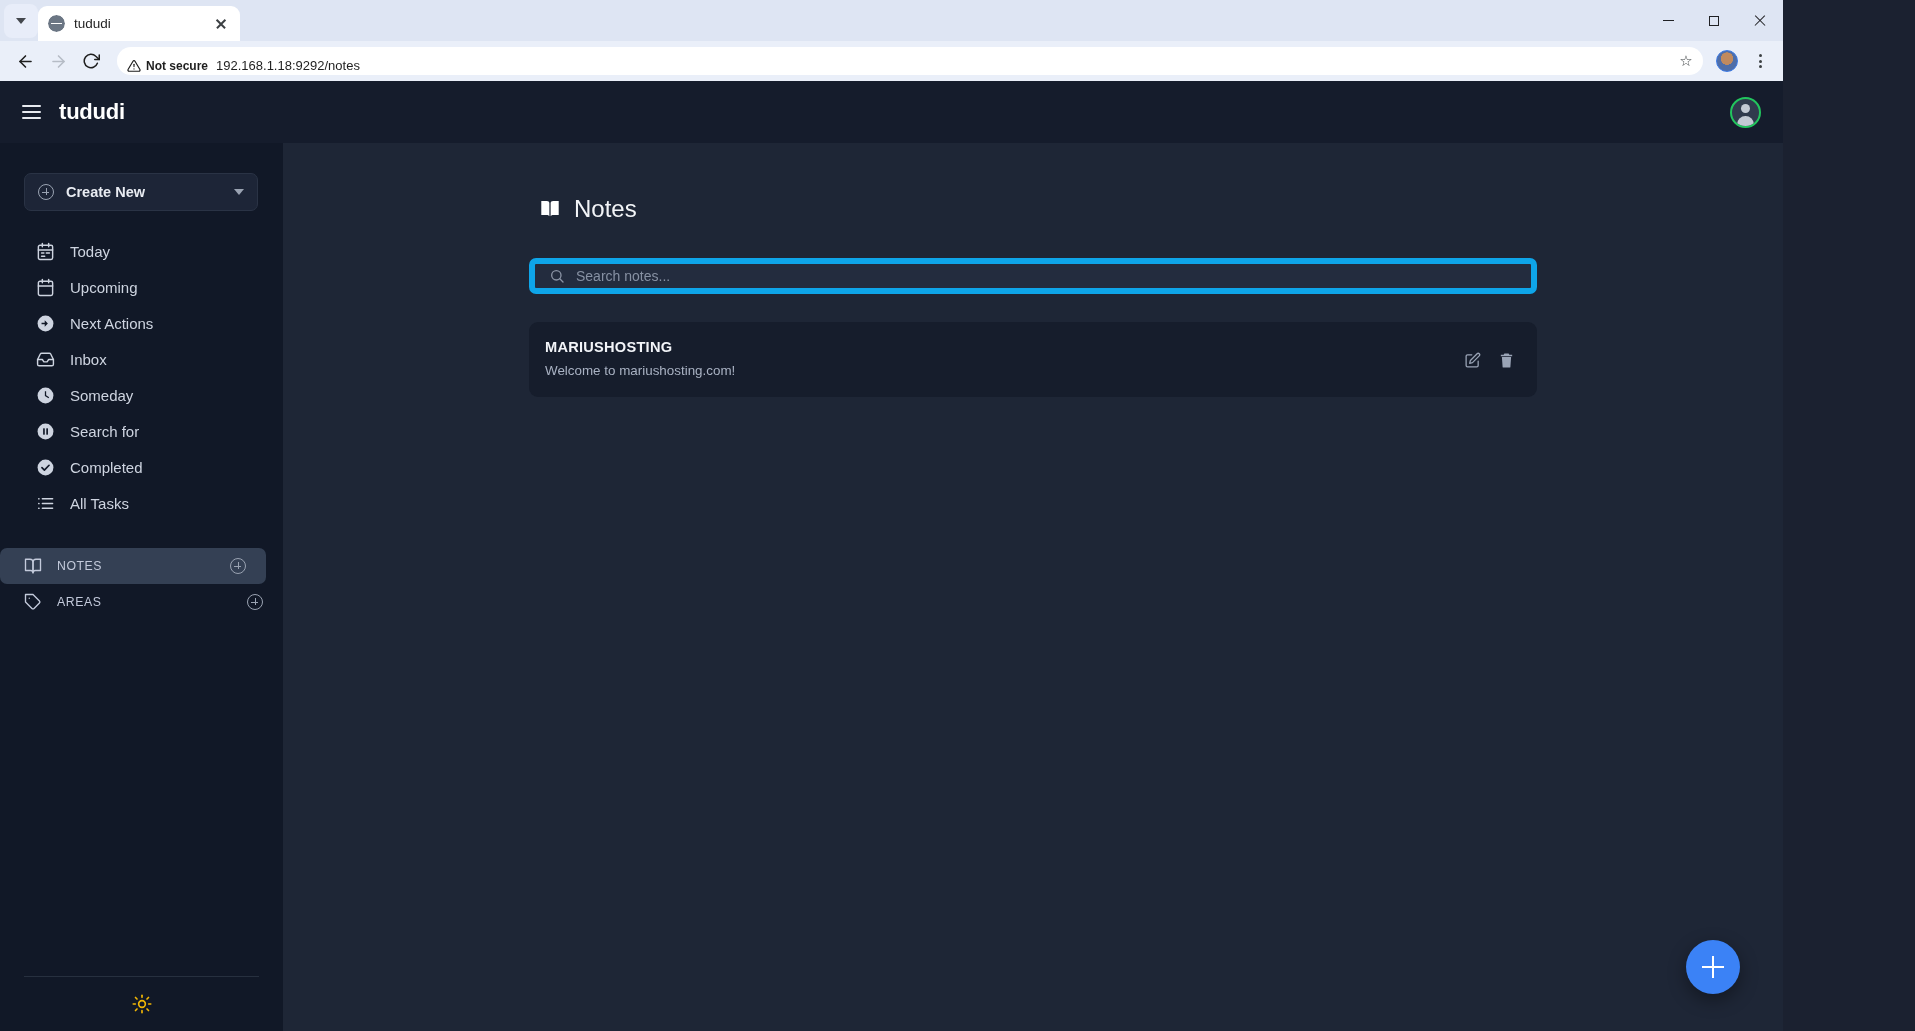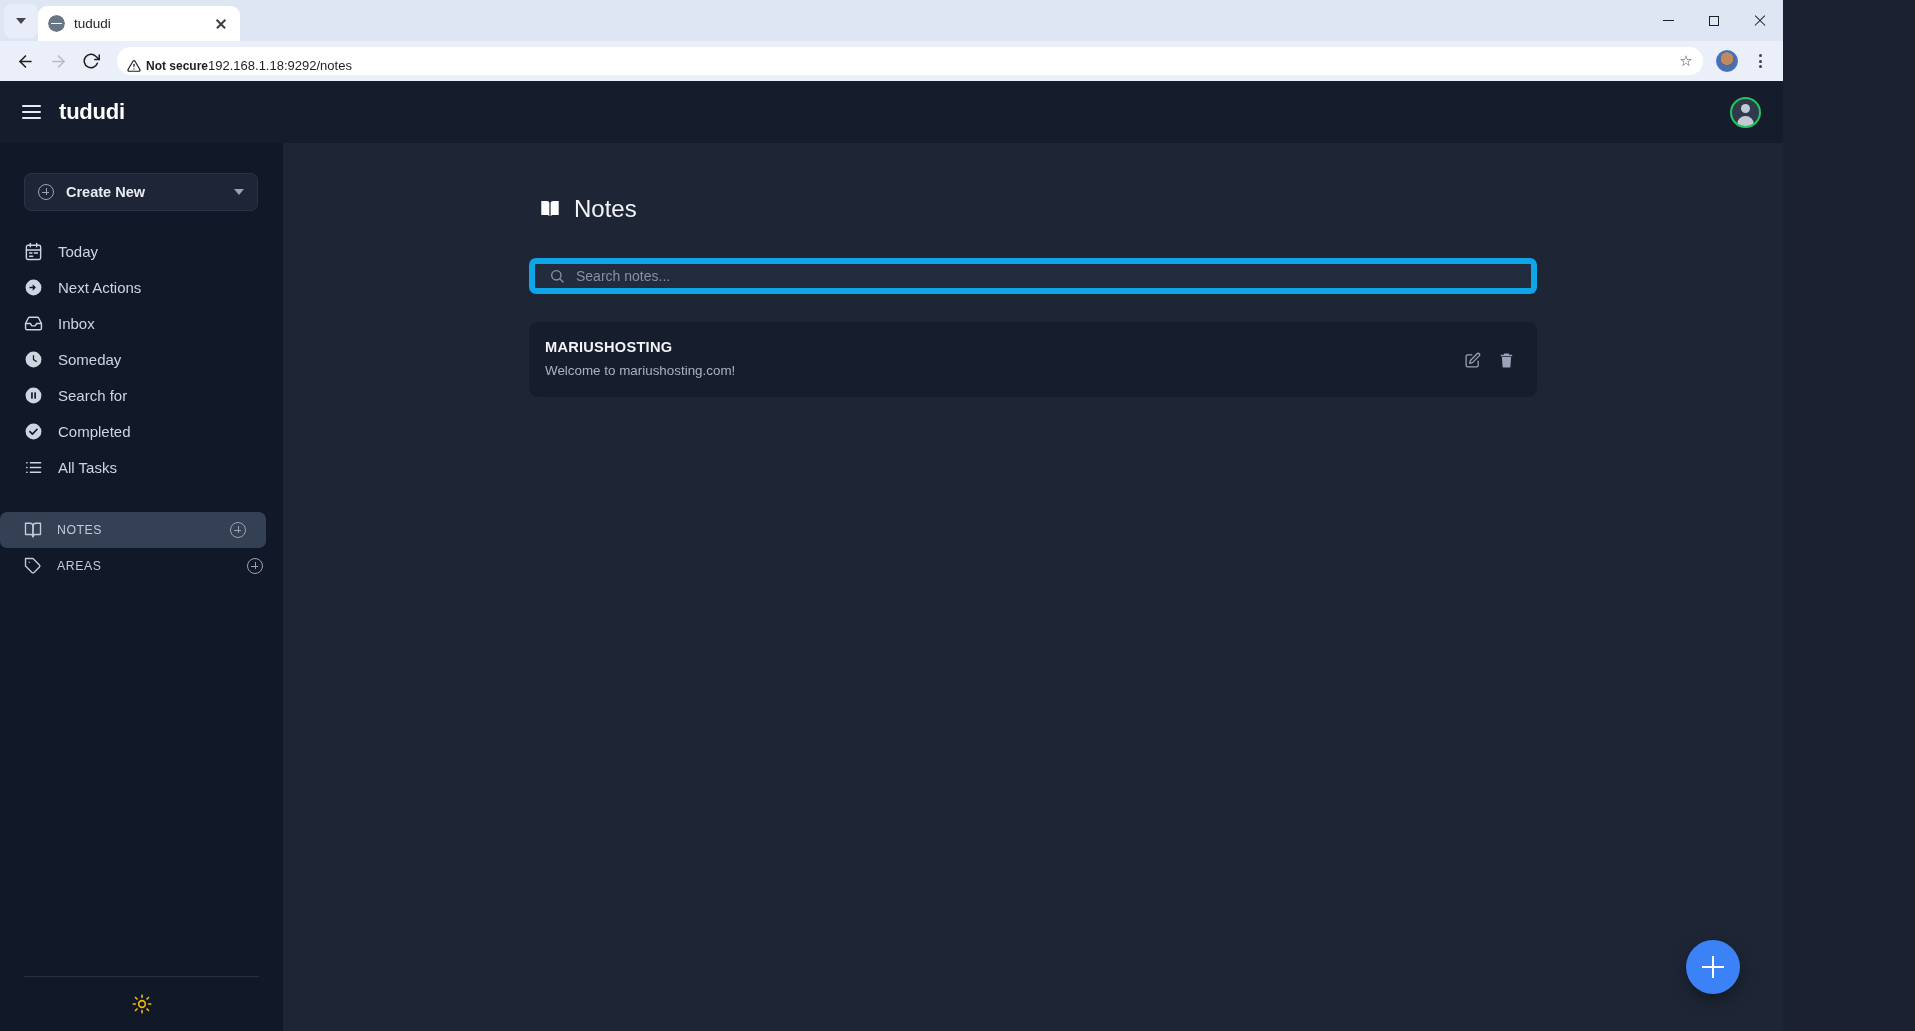--- a/index.html
+++ b/index.html
@@ -78,21 +78,21 @@
     height: 40px; background: #eaeff9; display: flex; align-items: center;
     padding: 0 10px; gap: 3px; flex: none;
   }
   .nav-btn {
     width: 30px; height: 30px; display: flex; align-items: center;
     justify-content: center; border-radius: 50%; flex: none;
   }
   .omnibox {
     flex: 1; height: 28px; background: #ffffff; border-radius: 15px;
     display: flex; align-items: center; padding: 9px 6px 0 10px;
-    margin-left: 8px; gap: 0; position: relative;
+    margin-left: 8px; gap: 8px; position: relative;
   }
   .notsecure {
     display: flex; align-items: center; gap: 5px;
     font-size: 12px; color: #1f1f1f; font-weight: 600; white-space: nowrap;
   }
   .url { font-size: 13px; color: #1f1f1f; white-space: nowrap; }
   .omnibox-right {
     position: absolute; right: 4px; top: 0; height: 28px;
     display: flex; align-items: center;
   }
@@ -156,21 +156,21 @@
   .circ-plus::before, .circ-plus::after {
     content: ""; position: absolute; background: #9aa3b2;
   }
   .circ-plus::before { left: 3.2px; top: 6.5px; width: 7.2px; height: 1.3px; }
   .circ-plus::after  { top: 3.2px; left: 6.5px; height: 7.2px; width: 1.3px; }
   .cn-chev {
     width: 0; height: 0; border-left: 5.5px solid transparent;
     border-right: 5.5px solid transparent; border-top: 6px solid #9aa3b2;
   }
 
-  .nav { margin-top: 22px; }
+  .nav { margin-top: 22px; padding-left: 12px; }
   .nav-item {
     height: 36px; display: flex; align-items: center; gap: 15px;
     padding: 0 24px; color: #ced4e0; font-size: 15px;
   }
   .nav-item .ico { width: 19px; height: 19px; flex: none; display: block; color: #ced4e0; }
 
   .cat-group { margin-top: 27px; }
   .cat-item {
     height: 36px; display: flex; align-items: center; gap: 15px;
     padding: 0 20px 0 24px; color: #c3cadb; font-size: 12.3px;
@@ -339,20 +339,29 @@
                 <line x1="16" y1="2" x2="16" y2="6"></line>
                 <line x1="8" y1="2" x2="8" y2="6"></line>
                 <line x1="3" y1="10" x2="21" y2="10"></line>
                 <line x1="7" y1="14" x2="10" y2="14"></line>
                 <line x1="13" y1="14" x2="17" y2="14"></line>
                 <line x1="7" y1="18" x2="11" y2="18"></line>
               </svg>
             <span>Today</span>
           </div>
 
+          <div class="nav-item">
+            <svg class="ico" viewBox="0 0 24 24" fill="none" stroke="currentColor" stroke-width="1.8" stroke-linecap="round" stroke-linejoin="round">
+                <rect x="3" y="4" width="18" height="18" rx="2"></rect>
+                <line x1="16" y1="2" x2="16" y2="6"></line>
+                <line x1="8" y1="2" x2="8" y2="6"></line>
+                <line x1="3" y1="10" x2="21" y2="10"></line>
+              </svg>
+            <span>Upcoming</span>
+          </div>
 
           <div class="nav-item">
             <svg class="ico" viewBox="0 0 24 24" fill="currentColor">
                 <circle cx="12" cy="12" r="10"></circle>
                 <path d="M11 8l4 4-4 4v-3H7v-2h4z" fill="#111827"></path>
               </svg>
             <span>Next Actions</span>
           </div>
 
           <div class="nav-item">

